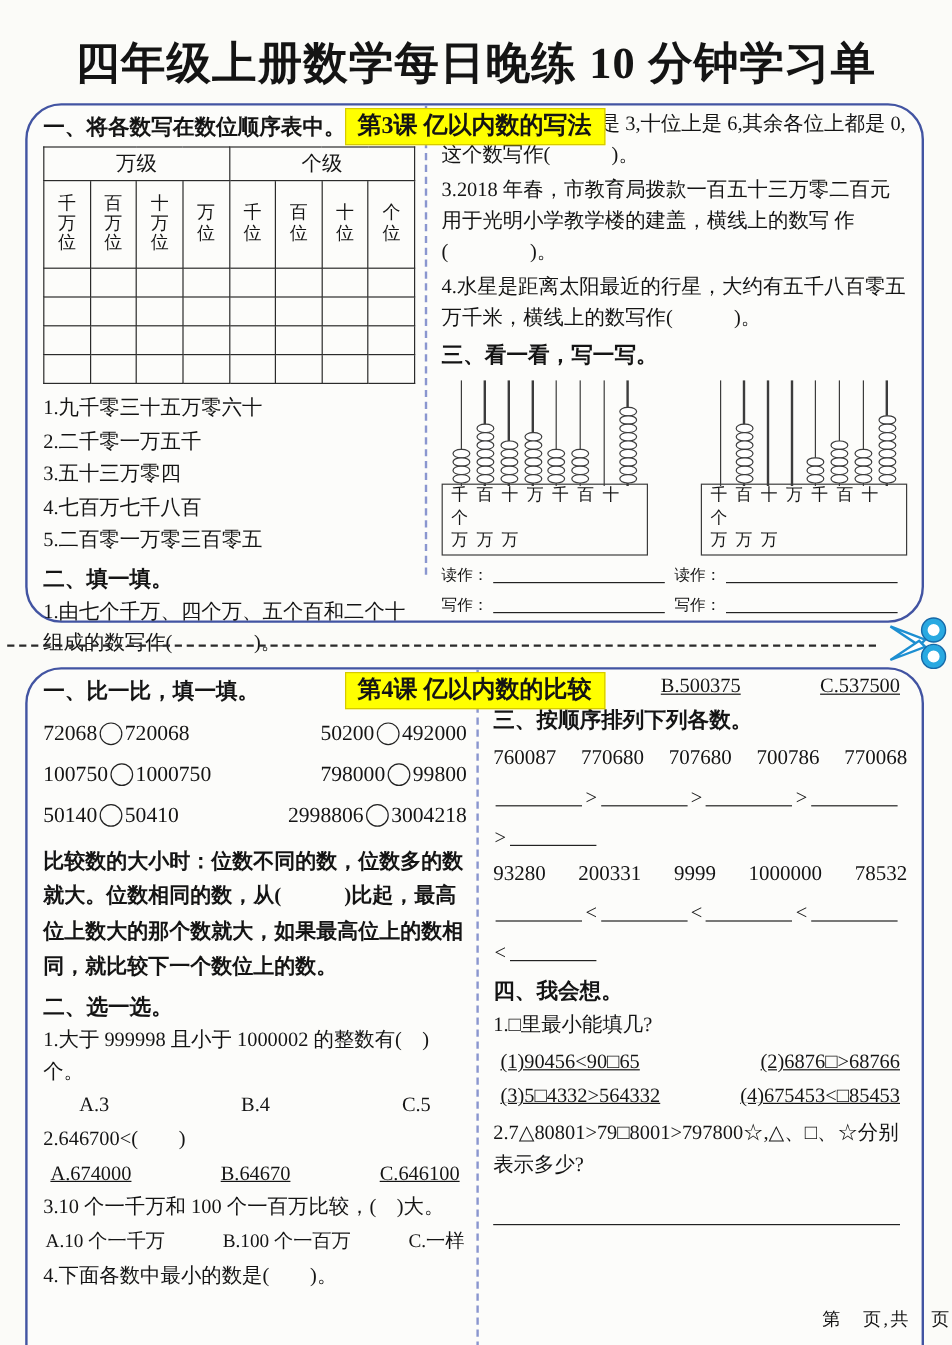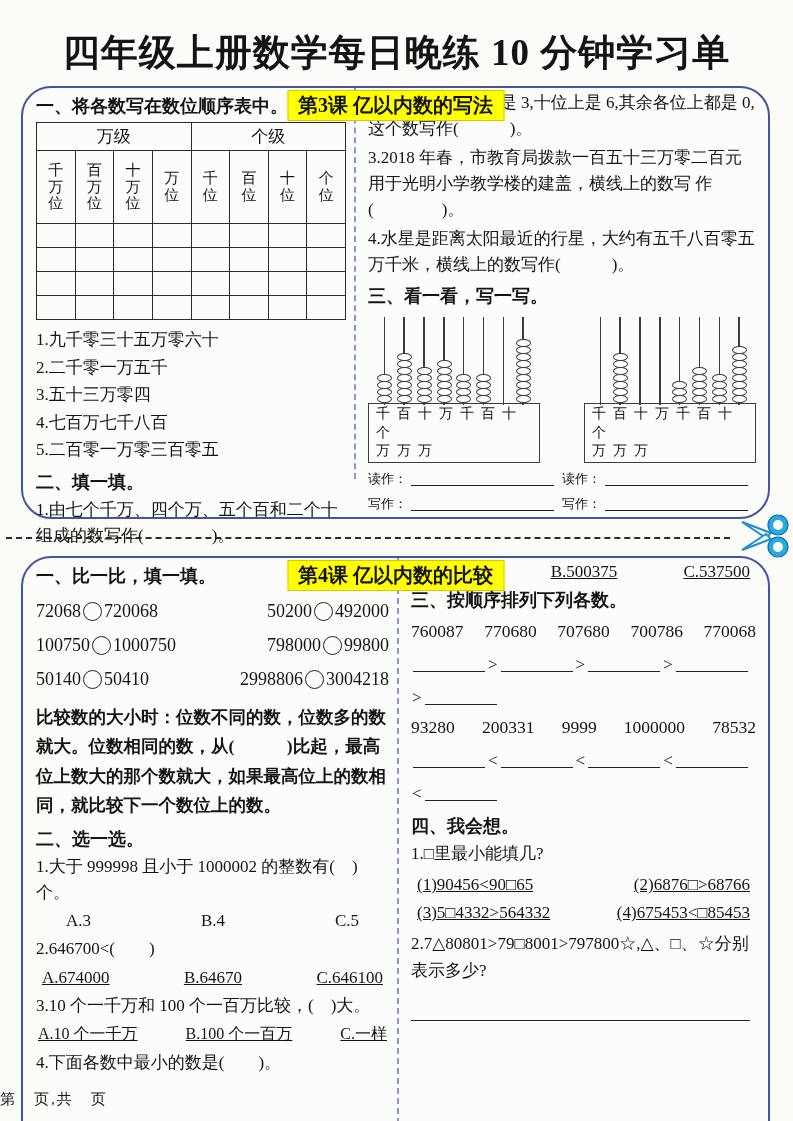--- a/index.html
+++ b/index.html
@@ -51,30 +51,30 @@
   .rw-half{width:50%;display:flex;align-items:flex-end;}
   .blank{display:inline-block;border-bottom:1.6px solid #222;height:17px;}
   .rw-half .blank{flex:1;margin:0 8px 2px 4px;}
   
   .cmp-row{display:flex;justify-content:space-between;font-size:18px;margin:13px 0;}
   .circle{display:inline-block;width:19px;height:19px;border:1.3px solid #222;border-radius:50%;vertical-align:-4px;margin:0 2px;box-sizing:border-box;}
   .rule{font-weight:bold;font-size:17.5px;line-height:1.68;margin:4px 0 6px;}
   .opts{display:flex;justify-content:space-between;font-size:17px;margin:5px 0;}
   .opts.pad1{padding:0 30px;}
   .opts.pad2{padding:0 6px;text-decoration:underline;}
-  .opts.small{font-size:16px;padding:0 2px;text-decoration:underline;}
+  .opts.small{font-size:16px;padding:0 2px;}
   .nums{display:flex;justify-content:space-between;font-size:17.5px;margin-top:9px;text-align:center;}
   .seq{display:flex;align-items:flex-end;font-size:17px;margin:12px 0 0;}
   .seq .blank{width:72px;margin:0 2px 3px;}
   .seq .sym{margin:0 1px;}
   .ans-line{border-bottom:1.7px solid #222;height:20px;margin:16px 6px 0 0;}
   
   .cut{position:absolute;top:537px;left:6px;width:724px;border-top:2.5px dashed #2a2a2a;}
   .scissors{position:absolute;top:514px;right:4px;width:48px;height:44px;}
-  .footer{position:absolute;bottom:12px;left:0;width:100%;text-align:left;font-size:15px;letter-spacing:2px;}
+  .footer{position:absolute;bottom:12px;left:0;width:100%;text-align:right;font-size:15px;letter-spacing:2px;}
 </style>
 </head>
 <body>
 
 <div class="page-title">四年级上册数学每日晚练 10 分钟学习单</div>
 
 <div class="section" id="sec1">
   <div class="sec-header">第3课 亿以内数的写法</div>
   <div class="cols">
     <div class="col-l">

